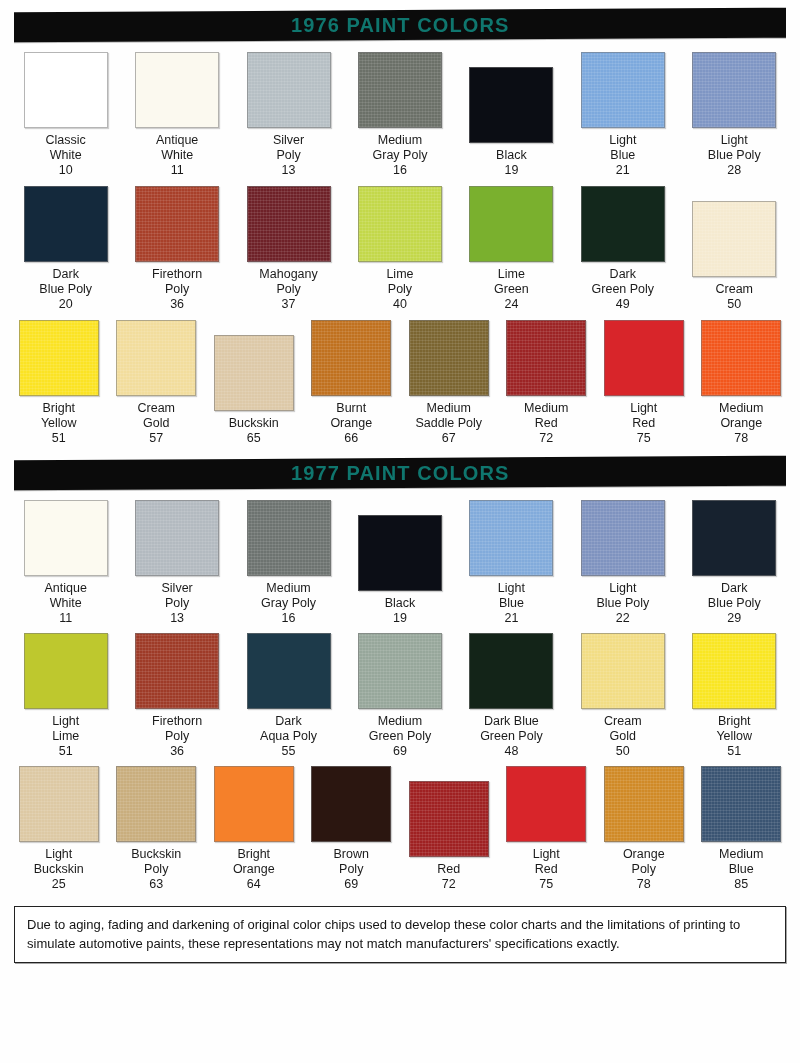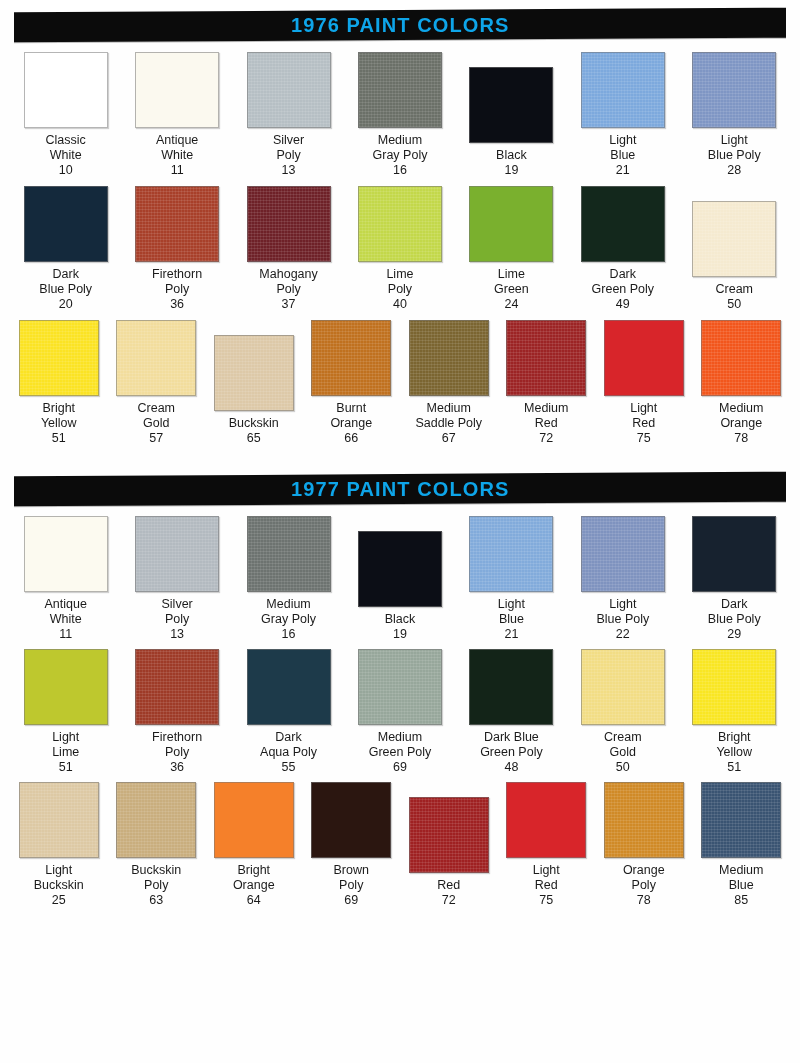--- a/index.html
+++ b/index.html
@@ -33,21 +33,21 @@
     margin: 0 14px;
     background: #0b0b0b;
     height: 30px;
     display: flex;
     align-items: center;
     justify-content: center;
     transform: skewY(-0.35deg);
     box-shadow: 0 1px 0 rgba(0,0,0,.25);
   }
   .header-bar .header-text {
-    color: #0ea5e9;
+    color: #0f766e;
     font-weight: bold;
     font-size: 20px;
     letter-spacing: 1.1px;
     font-family: "Liberation Sans", sans-serif;
     transform: skewY(0.35deg);
     white-space: nowrap;
   }
 
   
   .rows {
@@ -102,21 +102,21 @@
     font-size: 12.5px;
     line-height: 15px;
     color: #1b1b1b;
   }
 
   
   .sec-1976 .header-bar { margin-top: 10px; }
   .sec-1976 .rows { margin-top: 12px; }
   .sec-1976 .row + .row { margin-top: 8px; }
 
-  .sec-1977 { margin-top: 28px; }
+  .sec-1977 { margin-top: 12px; }
   .sec-1977 .rows { margin-top: 12px; }
   .sec-1977 .row + .row { margin-top: 7px; }
 
   
   .disclaimer {
     margin: 14px 14px 0 14px;
     border: 1px solid #222;
     box-shadow: 1px 1px 0 rgba(0,0,0,.35);
     padding: 8px 12px 9px 12px;
     font-size: 13px;
@@ -410,14 +410,17 @@
           <div class="cell">
             <div class="chip texture" style="background: rgb(58, 84, 114);"></div>
             <div class="caption">Medium
 Blue</div>
             <div class="code">85</div>
           </div>
         </div>
       </div>
   </div>
 
+  <div class="disclaimer">
+    <span>Due to aging, fading and darkening of original color chips used to develop these color charts and the limitations of printing to simulate automotive paints, these representations may not match manufacturers' specifications exactly.</span>
+  </div>
 
 </div>
 
 </body></html>

